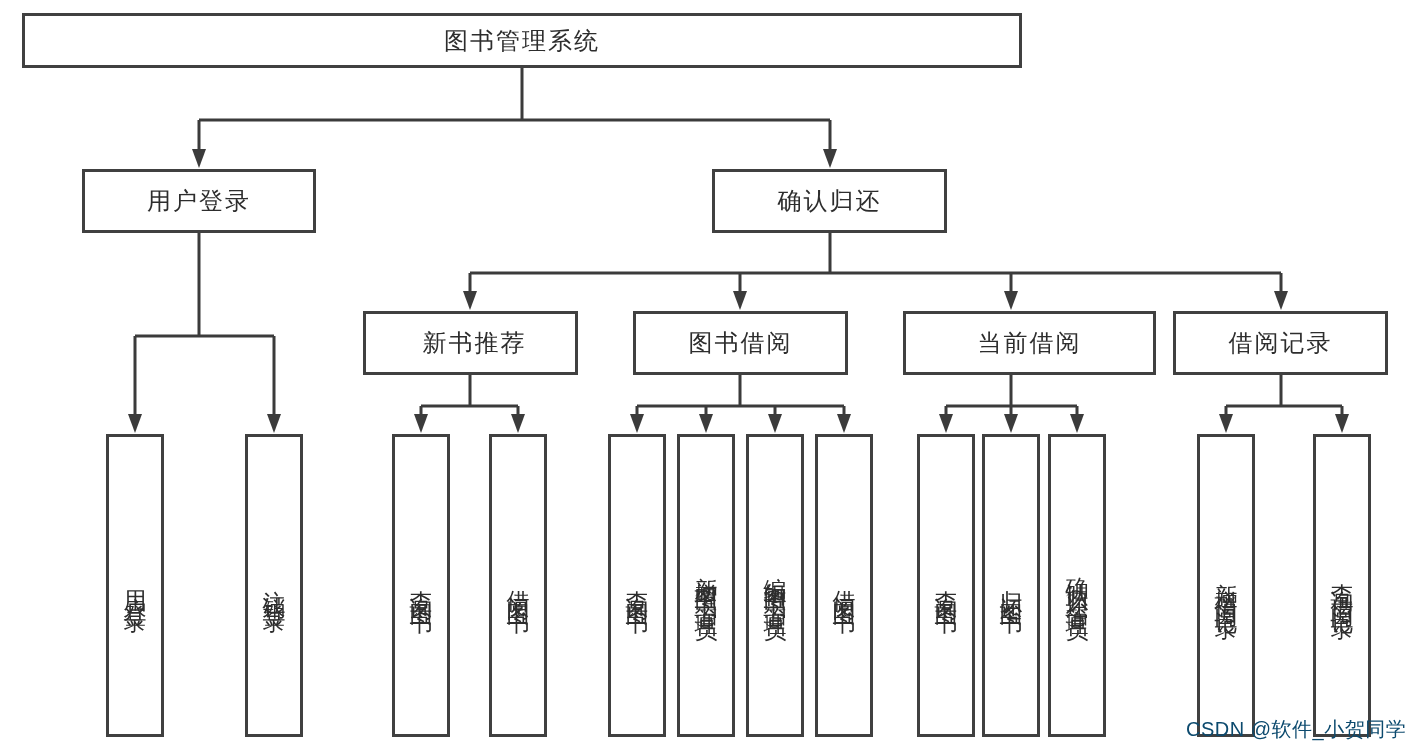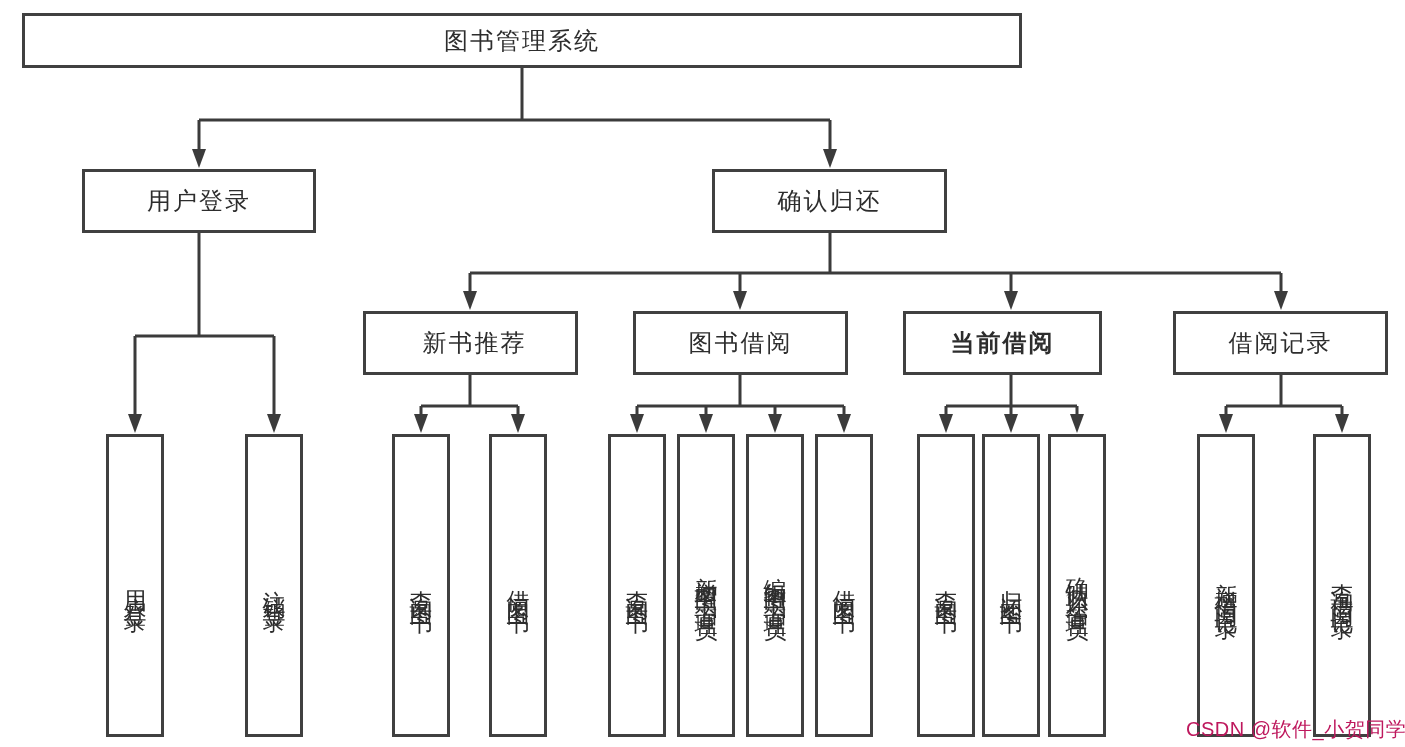--- a/index.html
+++ b/index.html
@@ -54,42 +54,42 @@
     line-height: 1;
     white-space: nowrap;
   }
   .vbox .vtext.long { letter-spacing: 6px; }
   
   .n-root   { left: 22px;   top: 13px;  width: 1000px; height: 55px; }
   .n-login  { left: 82px;   top: 169px; width: 234px;  height: 64px; }
   .n-mgmt   { left: 712px;  top: 169px; width: 235px;  height: 64px; }
   .n-rec    { left: 363px;  top: 311px; width: 215px;  height: 64px; padding-left: 8px; }
   .n-borrow { left: 633px;  top: 311px; width: 215px;  height: 64px; }
-  .n-cur    { left: 903px;  top: 311px; width: 199px;  height: 64px; font-weight: bold; }
+  .n-cur    { left: 903px;  top: 311px; width: 253px;  height: 64px; }
   .n-hist   { left: 1173px; top: 311px; width: 215px;  height: 64px; }
   
   .l-1  { left: 106px; }
   .l-2  { left: 245px; }
   .l-3  { left: 392px; }
   .l-4  { left: 489px; }
   .l-5  { left: 608px; }
   .l-6  { left: 677px; }
   .l-7  { left: 746px; }
   .l-8  { left: 815px; }
   .l-9  { left: 917px; }
   .l-10 { left: 982px; }
   .l-11 { left: 1048px; }
   .l-12 { left: 1197px; }
   .l-13 { left: 1313px; }
   .watermark {
     position: absolute;
     left: 1186px;
     top: 716px;
     font-size: 20px;
-    color: #be185d;
+    color: #0c4a6e;
     letter-spacing: 0.5px;
     white-space: nowrap;
   }
 </style>
 </head>
 <body>
 
 <div class="stage">
 
   <svg class="wires" viewBox="0 0 1405 747" xmlns="http://www.w3.org/2000/svg">

